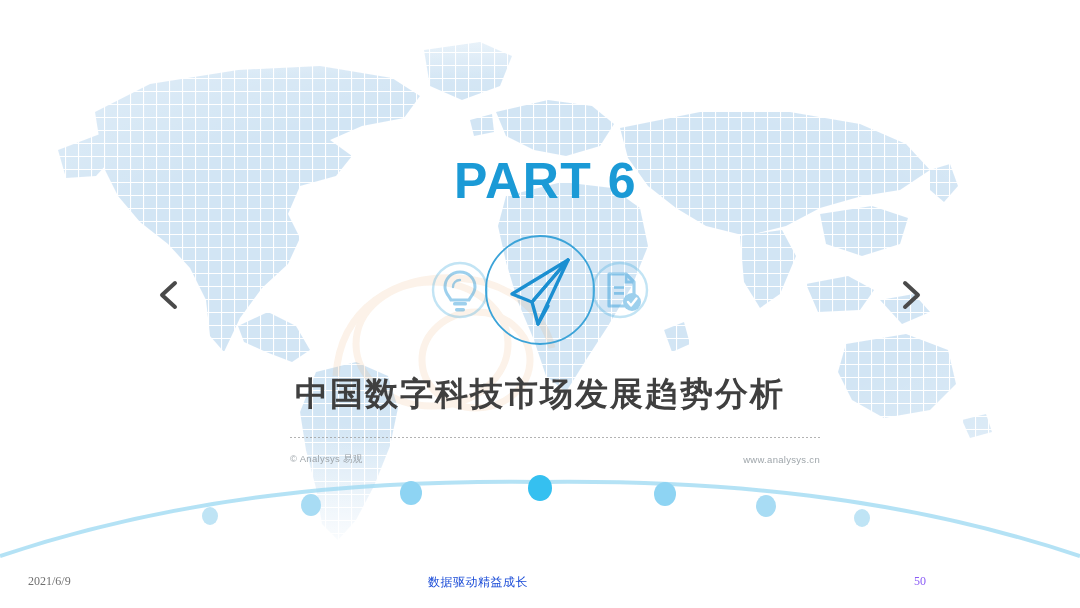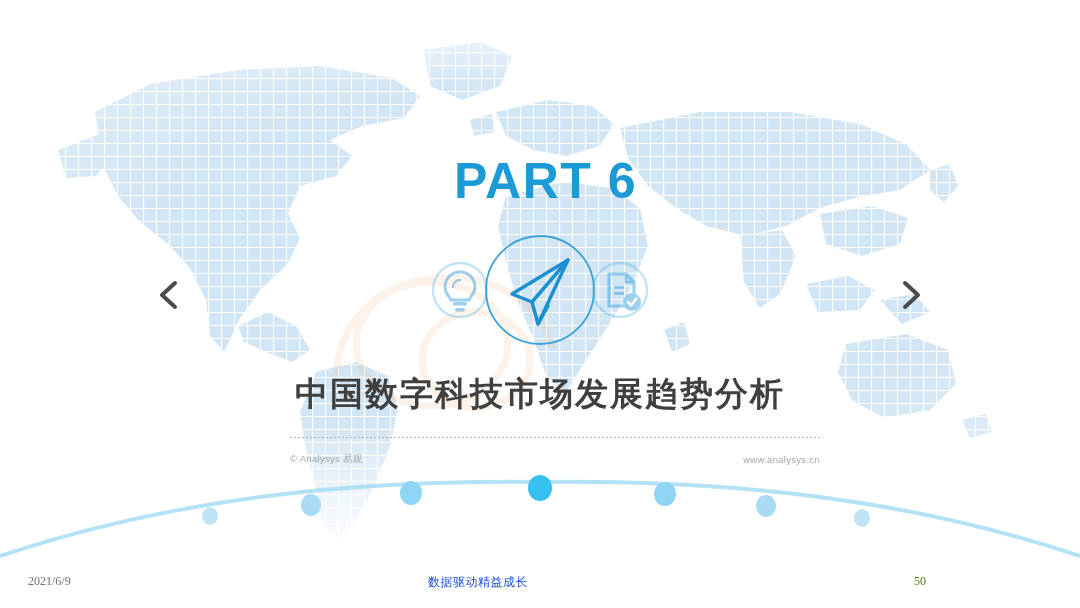--- a/index.html
+++ b/index.html
@@ -178,21 +178,21 @@
     text-align: center;
     font-size: 12px;
     color: #1d4ed8;
     letter-spacing: 0.5px;
     font-family: "Liberation Sans", sans-serif;
   }
   .footer-page {
     position: absolute;
     right: 30px; top: 14px;
     font-size: 12px;
-    color: #4d7c0f;
+    color: #8b5cf6;
     font-family: "Liberation Serif", serif;
   }
 </style>
 </head>
 <body>
 
 <div class="slide">
 
   <div class="map-layer">
     <svg class="map-svg" viewBox="0 0 1080 560" preserveAspectRatio="none" aria-hidden="true">

